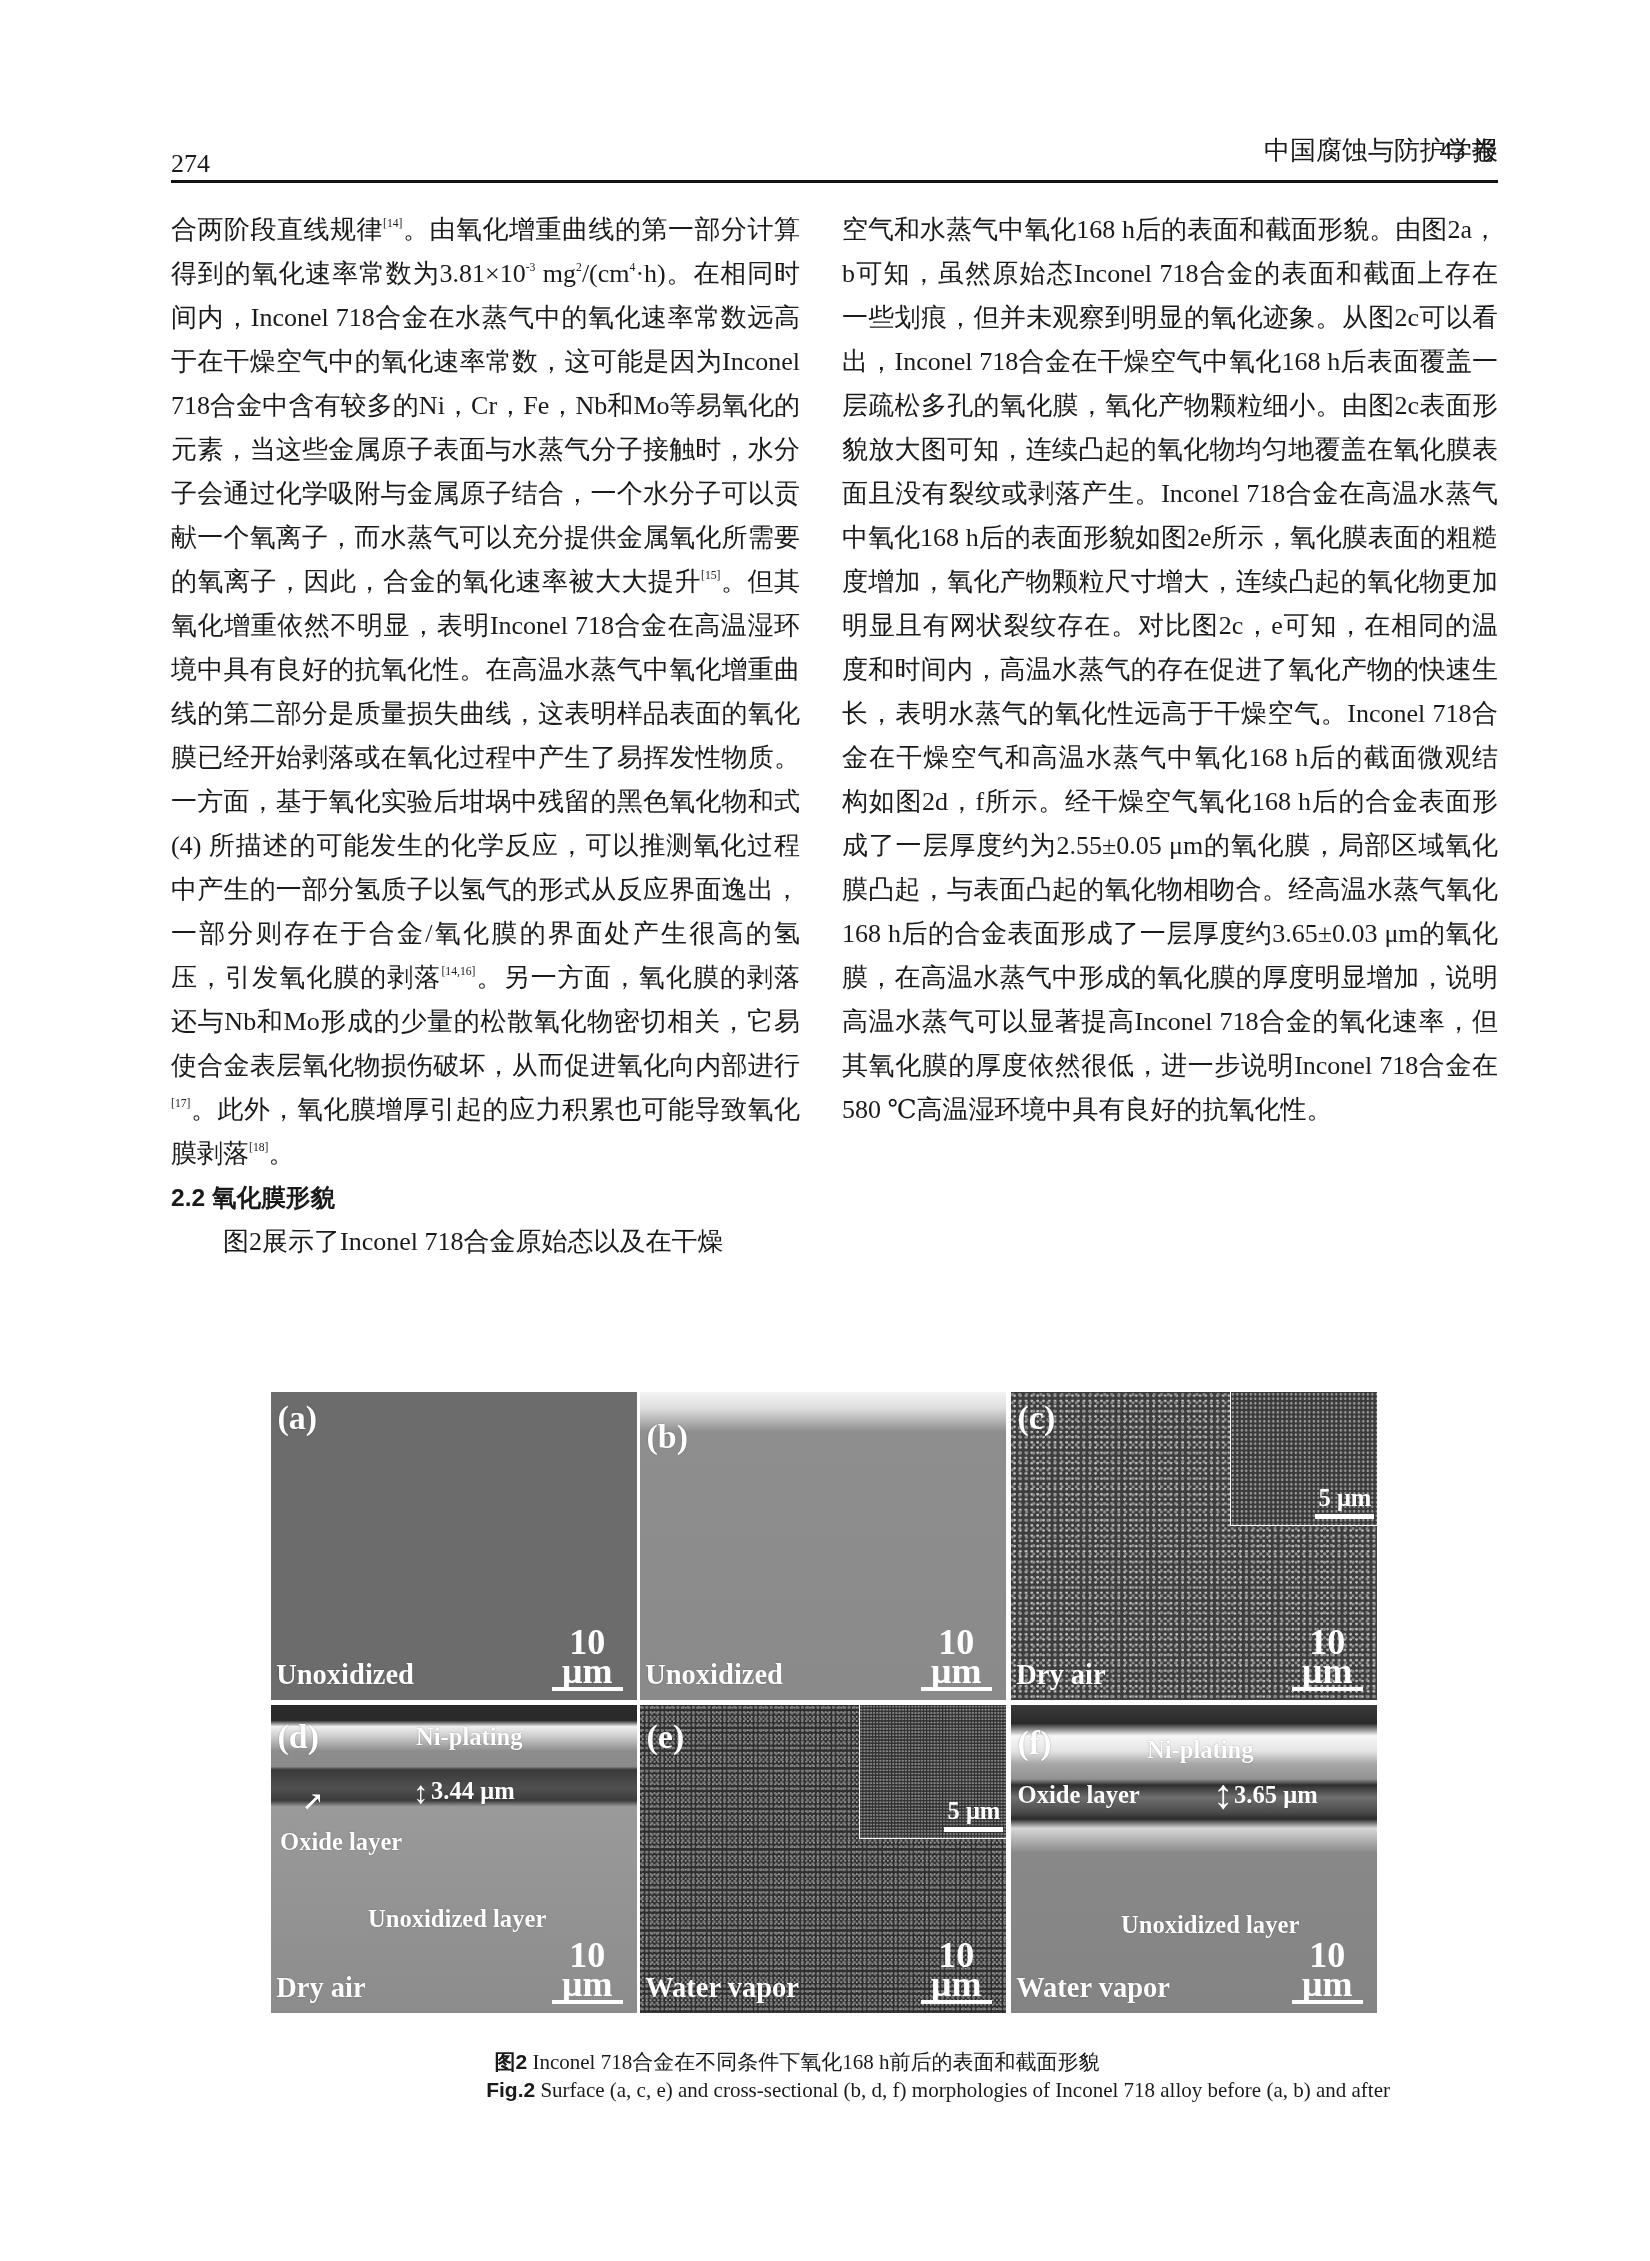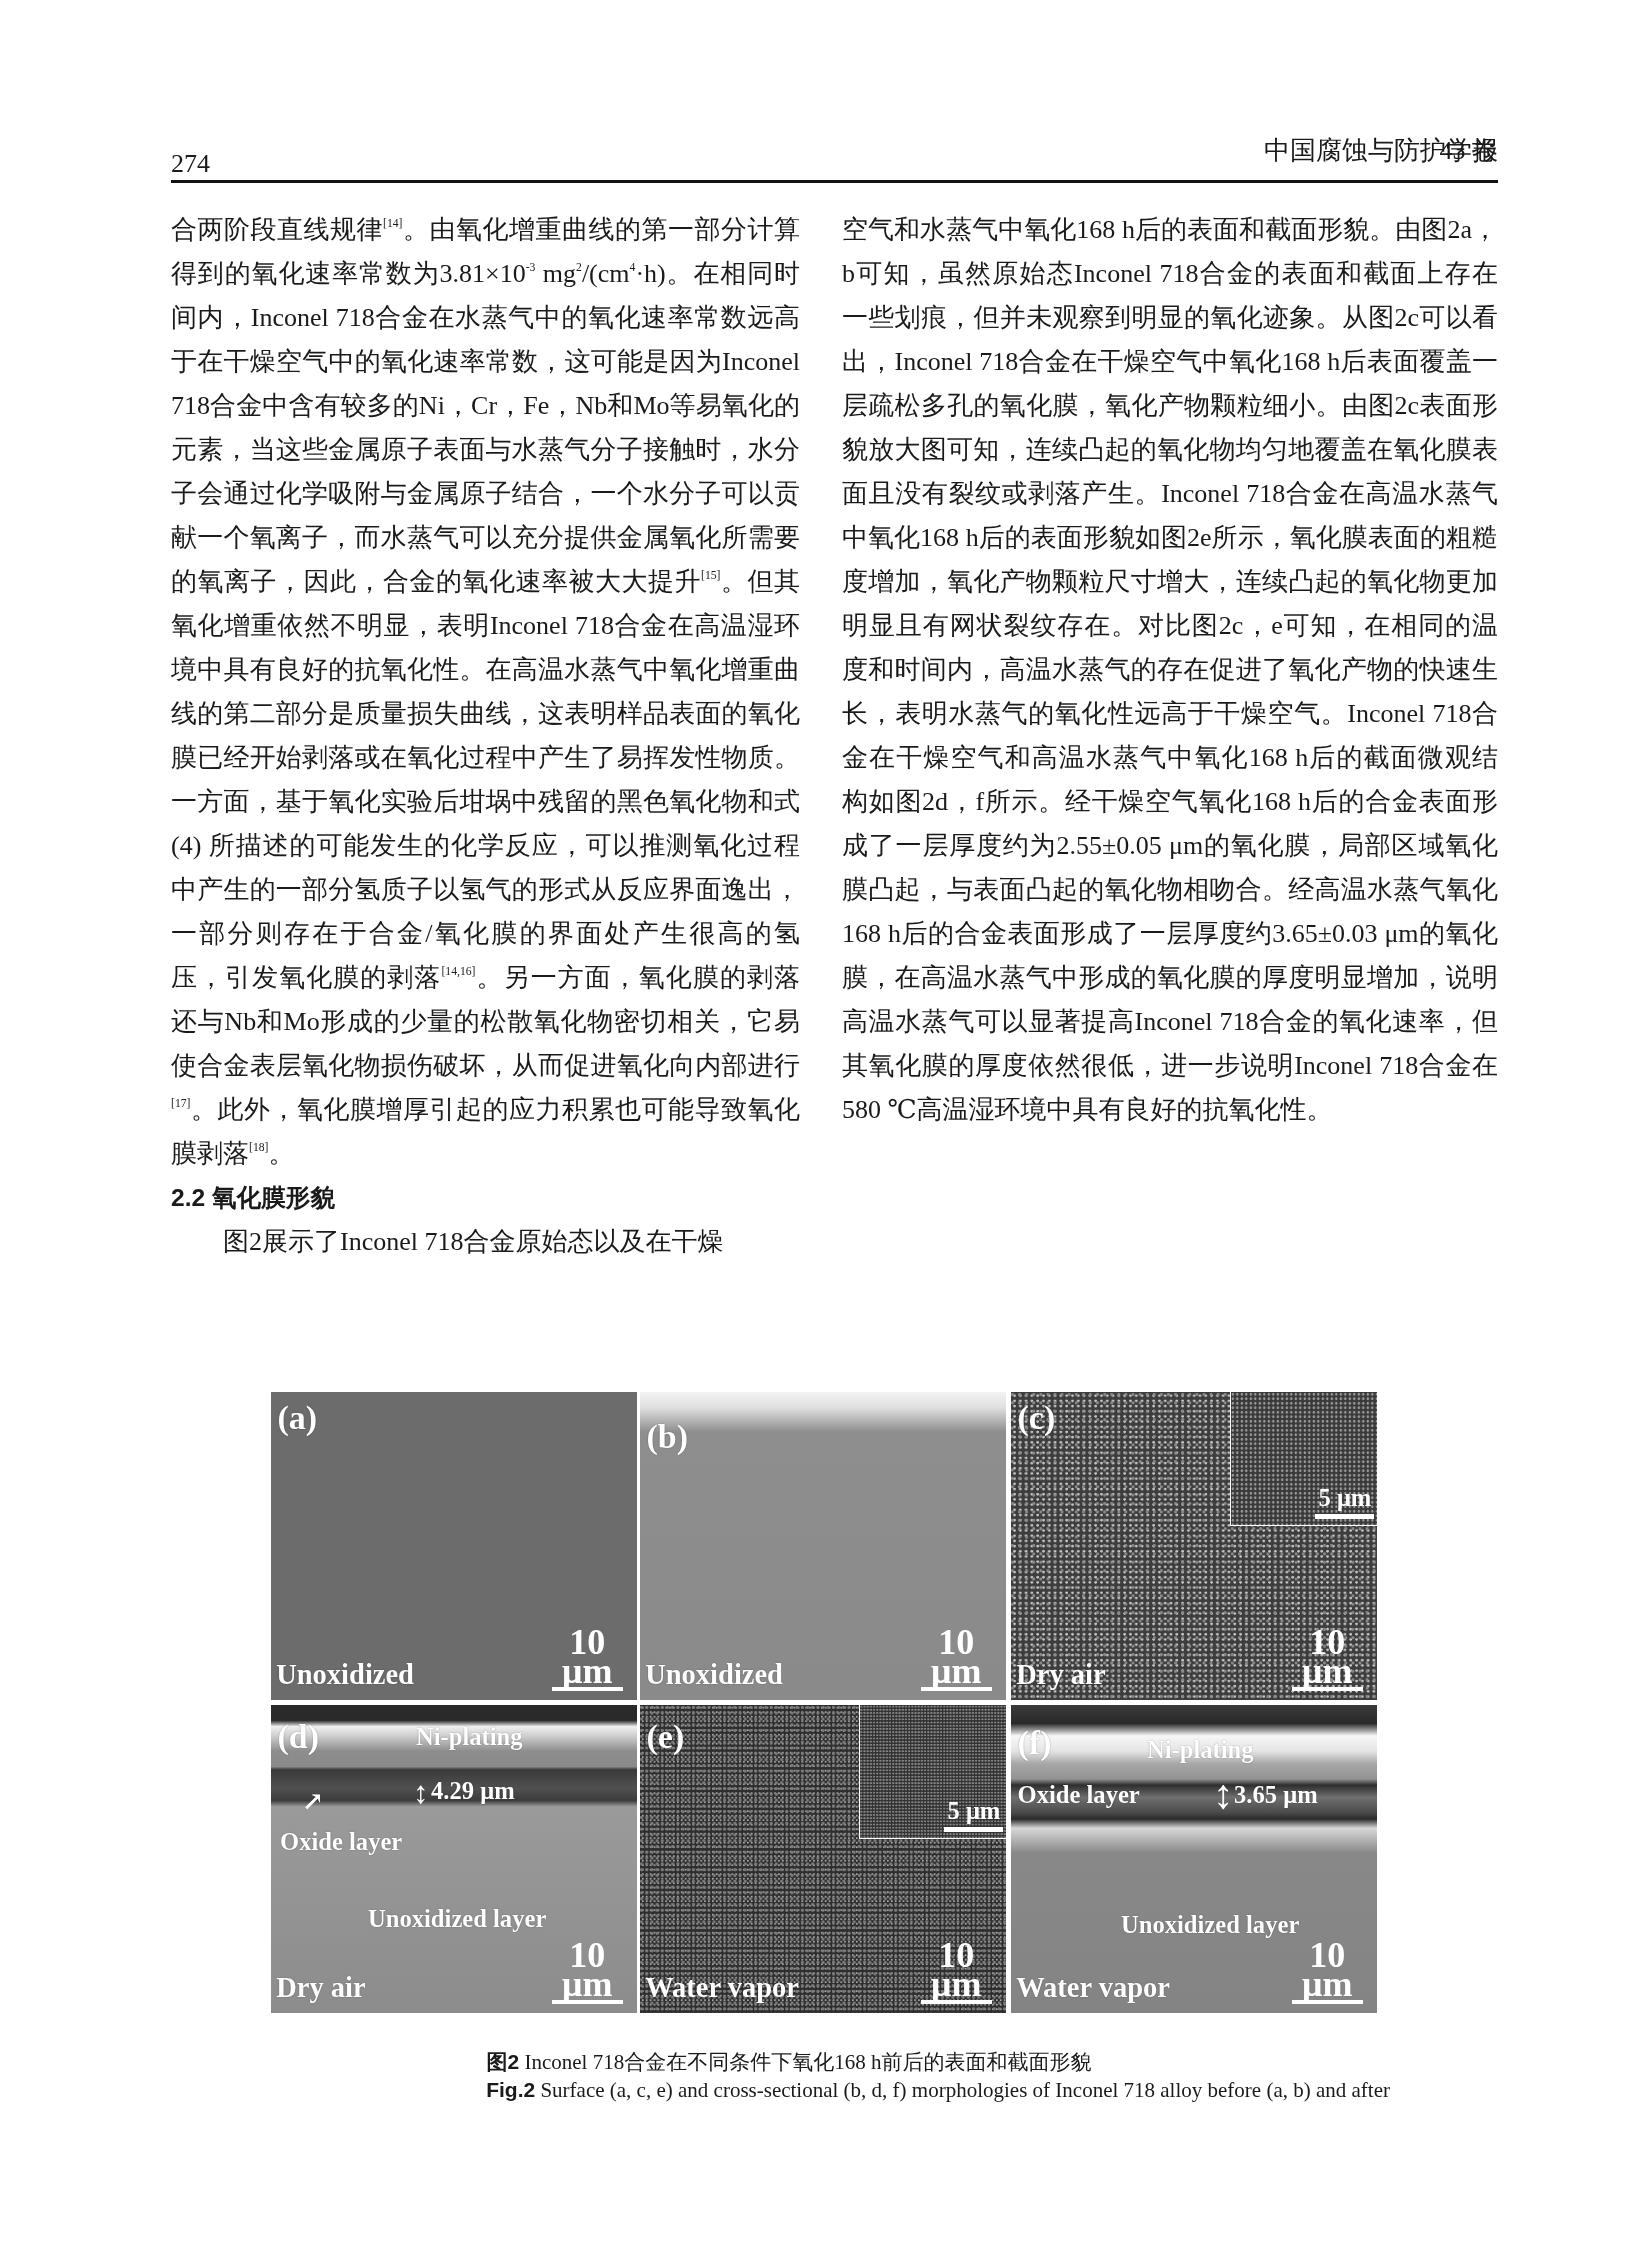--- a/index.html
+++ b/index.html
@@ -44,21 +44,21 @@
   .scale .txt { color:#fff; font-weight:bold; font-size:36px; line-height:28.5px; display:block; }
   .scale .bar { display:block; height:4.5px; background:#fff; margin-top:1.3px; }
   .inset { position:absolute; right:0; top:0; width:146px; height:133px; border-left:1.9px solid #fff; border-bottom:1.9px solid #fff;
            background:
       radial-gradient(circle at 40% 50%, #999 0 1px, transparent 1.6px) 0 0/4.5px 4.5px, #3a3a3a; }
   .inset.e { background: radial-gradient(circle at 40% 50%, #888 0 0.8px, transparent 1.3px) 0 0/3.2px 3.2px, #2f2f2f; }
   .inset .scale { right:2.6px; bottom:6.5px; width:59px; }
   .inset .scale .txt { font-size:24.6px; }
   .layer-lbl { font-size:24.6px; }
   .arrow { position:absolute; color:#fff; font-weight:bold; }
-  .caption-cn { position:absolute; top:2048px; left:0; width:1578px; text-align:center; font-size:21px; }
+  .caption-cn { position:absolute; top:2048px; left:0; width:1578px; text-align:center; font-size:21px;padding-left:8px; }
   .caption-cn b { font-family:"Liberation Sans","DejaVu Sans",sans-serif; }
   .caption-en { position:absolute; top:2076px; left:262px; width:1128px; font-size:21px; line-height:28.5px;text-align:right; }
   .caption-en b { font-family:"Liberation Sans","DejaVu Sans",sans-serif; }
   .caption-en .cont { padding-left:66px; display:block; }
 </style>
 </head>
 <body>
 
 <div class="header">
   <span class="pg">274</span>
@@ -109,21 +109,21 @@
     <span class="scale">
         <span class="txt">10 μm</span>
         <span class="bar"></span>
       </span>
   </div>
 
   <div class="panel p-d">
     <span class="lbl plabel" style="top:13px">(d)</span>
     <span class="lbl layer-lbl" style="left:145px;top:18px">Ni-plating</span>
     <span class="arrow" style="left:142px;top:70px;font-size:31px">↕</span>
-    <span class="lbl layer-lbl" style="left:160px;top:72px">4.29 μm</span>
+    <span class="lbl layer-lbl" style="left:160px;top:72px">3.44 μm</span>
     <span class="arrow" style="left:31px;top:81px;font-size:26px">↗</span>
     <span class="lbl layer-lbl" style="left:9px;top:123px">Oxide layer</span>
     <span class="lbl layer-lbl" style="left:97px;top:200px">Unoxidized layer</span>
     <span class="lbl cond">Dry air</span>
     <span class="scale">
         <span class="txt">10 μm</span>
         <span class="bar"></span>
       </span>
   </div>
 

